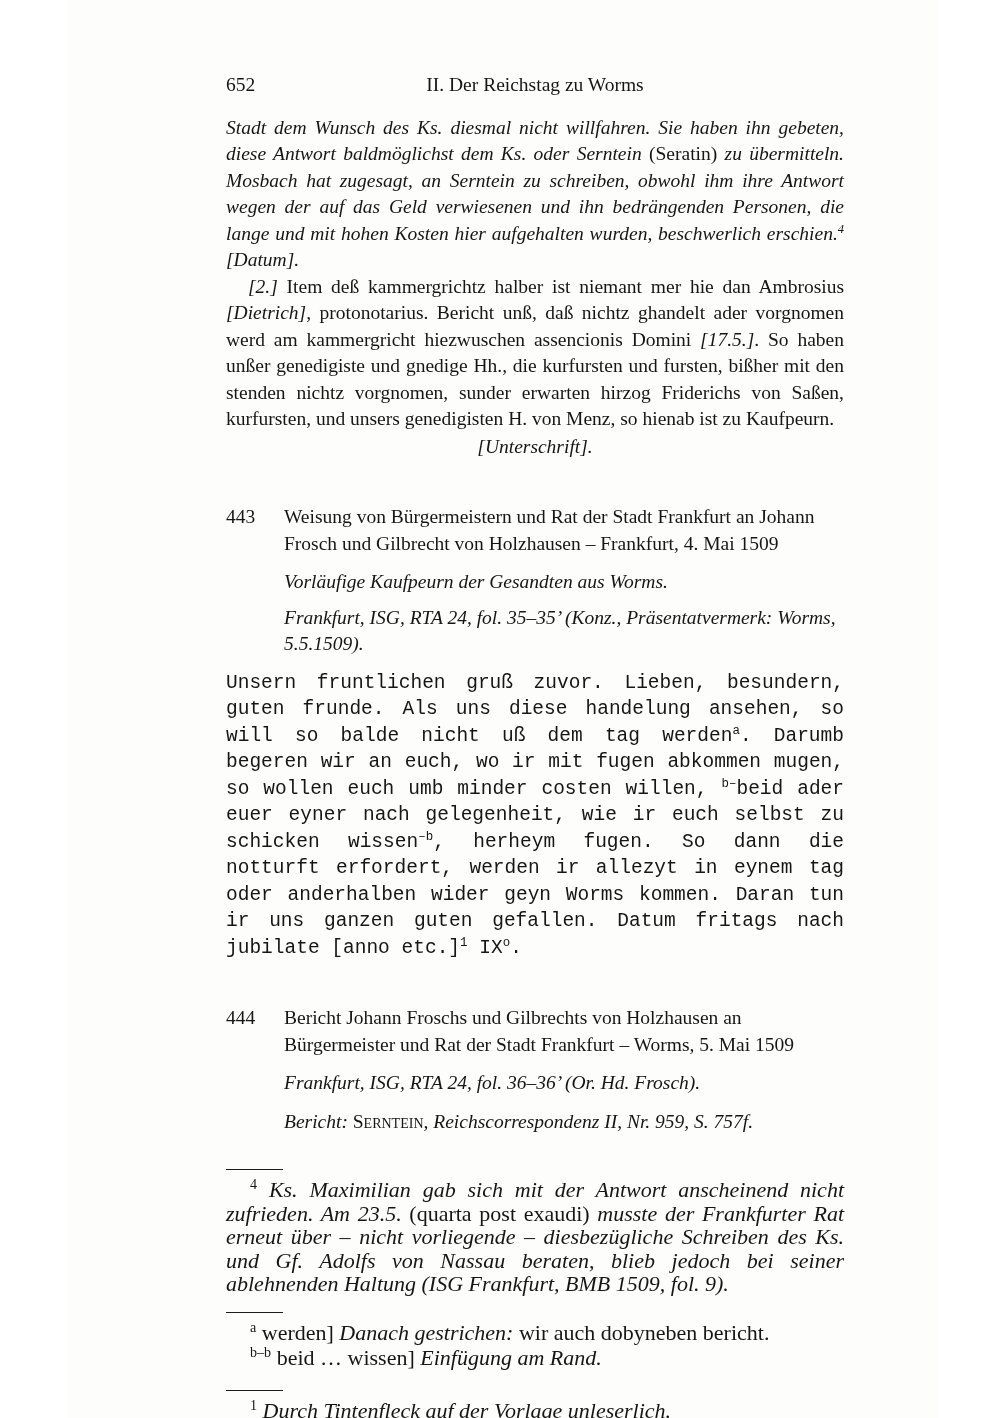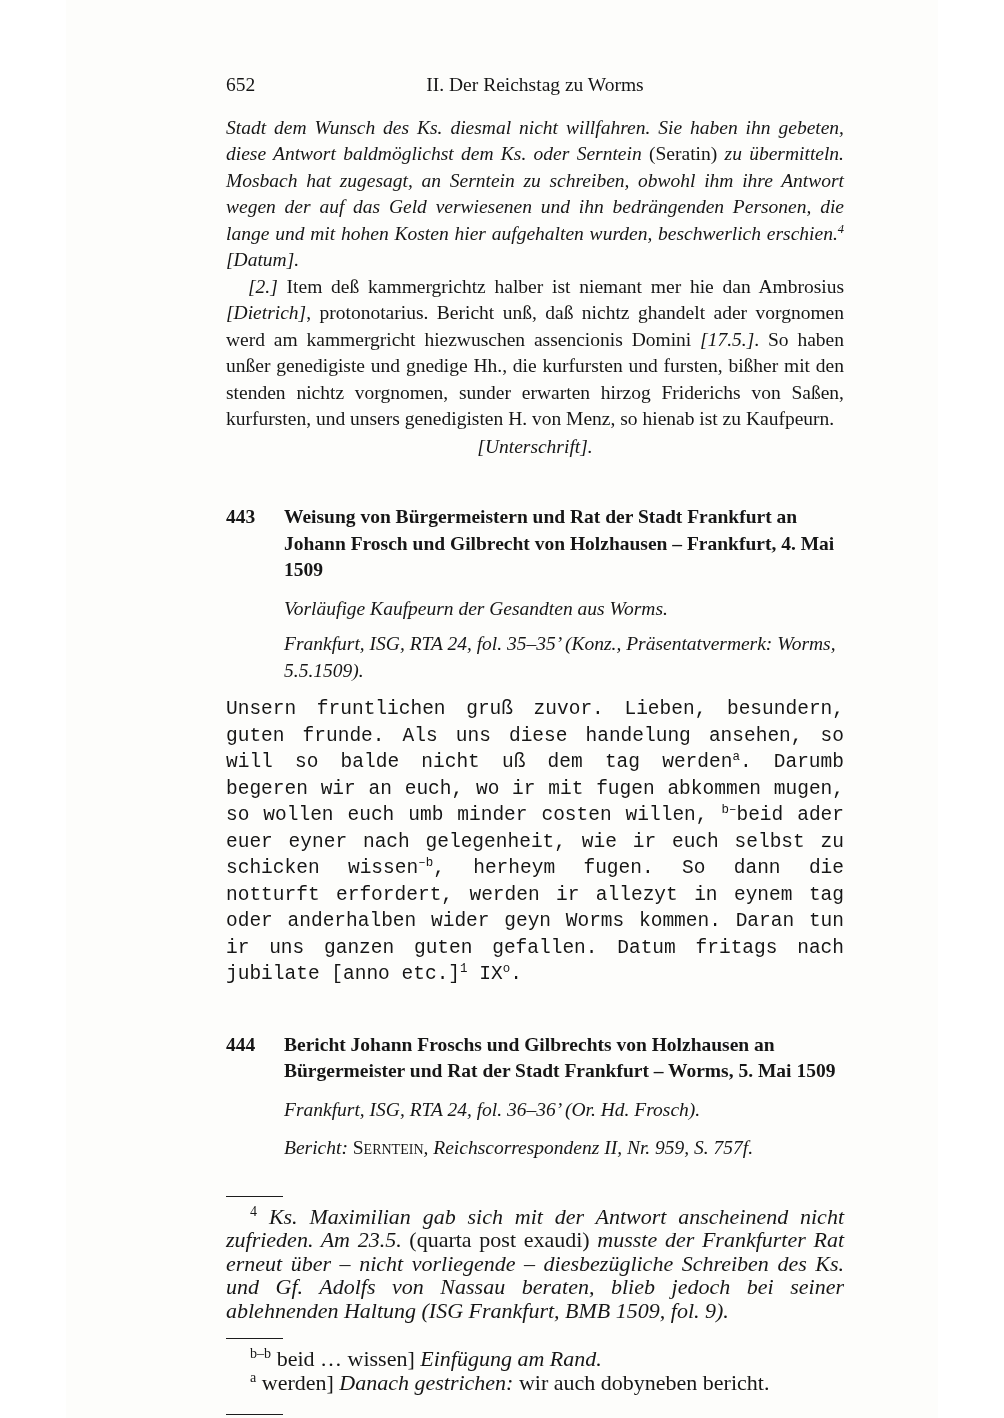--- a/index.html
+++ b/index.html
@@ -24,21 +24,21 @@
   .page-num {
     position: absolute;
     left: 0;
     top: 0;
   }
   .para { text-align: justify; }
   .indent-first { text-indent: 22px; }
   .signature { text-align: center; font-style: italic; margin-top: 1px; }
 
   .entry { margin-top: 44px; }
-  .entry-heading { display: flex; font-weight: bold; margin-bottom: 12px; }
+  .entry-heading { display: flex; font-weight: normal; margin-bottom: 12px; }
   .entry-num { width: 58px; flex: none; }
   .entry-title { flex: 1; }
   .entry-summary { margin-left: 58px; font-style: italic; margin-bottom: 9px; text-align: justify; }
   .entry-source  { margin-left: 58px; font-style: italic; margin-bottom: 12px; }
   .entry-regest  { margin-left: 58px; margin-top: 8px; }
   .entry-body { text-align: justify; font-family: Liberation Mono, monospace; }
 
   .footnote-area { margin-top: 34px; font-size: 22px; line-height: 23.5px; }
   .fn-rule {
     width: 57px; height: 0;
@@ -88,20 +88,20 @@
     </div>
     <div class="entry-source">Frankfurt, ISG, RTA 24, fol. 36–36’ (Or. Hd. Frosch).</div>
     <div class="entry-regest"><span class="s-i">Bericht: </span><span class="s-sc">Serntein</span><span class="s-i">, Reichscorrespondenz II, Nr. 959, S. 757f.</span></div>
   </div>
 
   <div class="footnote-area">
     <div class="fn-rule"></div>
     <div class="fn-block fn-indent"><span class="s-sup">4</span><span class="s-i"> Ks. Maximilian gab sich mit der Antwort anscheinend nicht zufrieden. Am 23.5. </span><span class="s-r">(quarta post exaudi)</span><span class="s-i"> musste der Frankfurter Rat erneut über – nicht vorliegende – diesbezügliche Schreiben des Ks. und Gf. Adolfs von Nassau beraten, blieb jedoch bei seiner ablehnenden Haltung (ISG Frankfurt, BMB 1509, fol. 9).</span></div>
 
     <div class="fn-rule fn-gap-1"></div>
+    <div class="fn-block fn-indent fn-line"><span class="s-sup">a</span><span class="s-r"> werden] </span><span class="s-i">Danach gestrichen:</span><span class="s-r"> wir auch dobyneben bericht.</span></div>
     <div class="fn-block fn-indent"><span class="s-sup">b–b</span><span class="s-r"> beid … wissen] </span><span class="s-i">Einfügung am Rand.</span></div>
-    <div class="fn-block fn-indent fn-line"><span class="s-sup">a</span><span class="s-r"> werden] </span><span class="s-i">Danach gestrichen:</span><span class="s-r"> wir auch dobyneben bericht.</span></div>
 
     <div class="fn-rule fn-gap-2"></div>
     <div class="fn-block fn-indent"><span class="s-sup">1</span><span class="s-i"> Durch Tintenfleck auf der Vorlage unleserlich.</span></div>
   </div>
 
 </div>
 
 </body></html>

